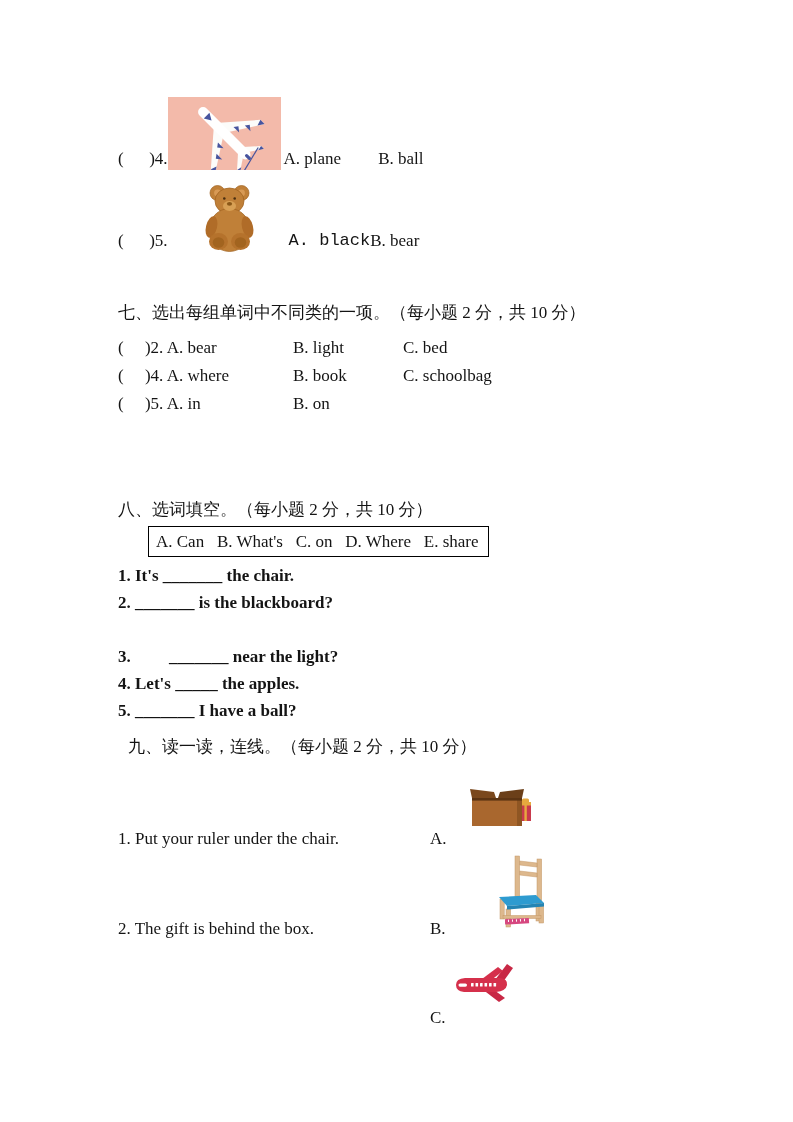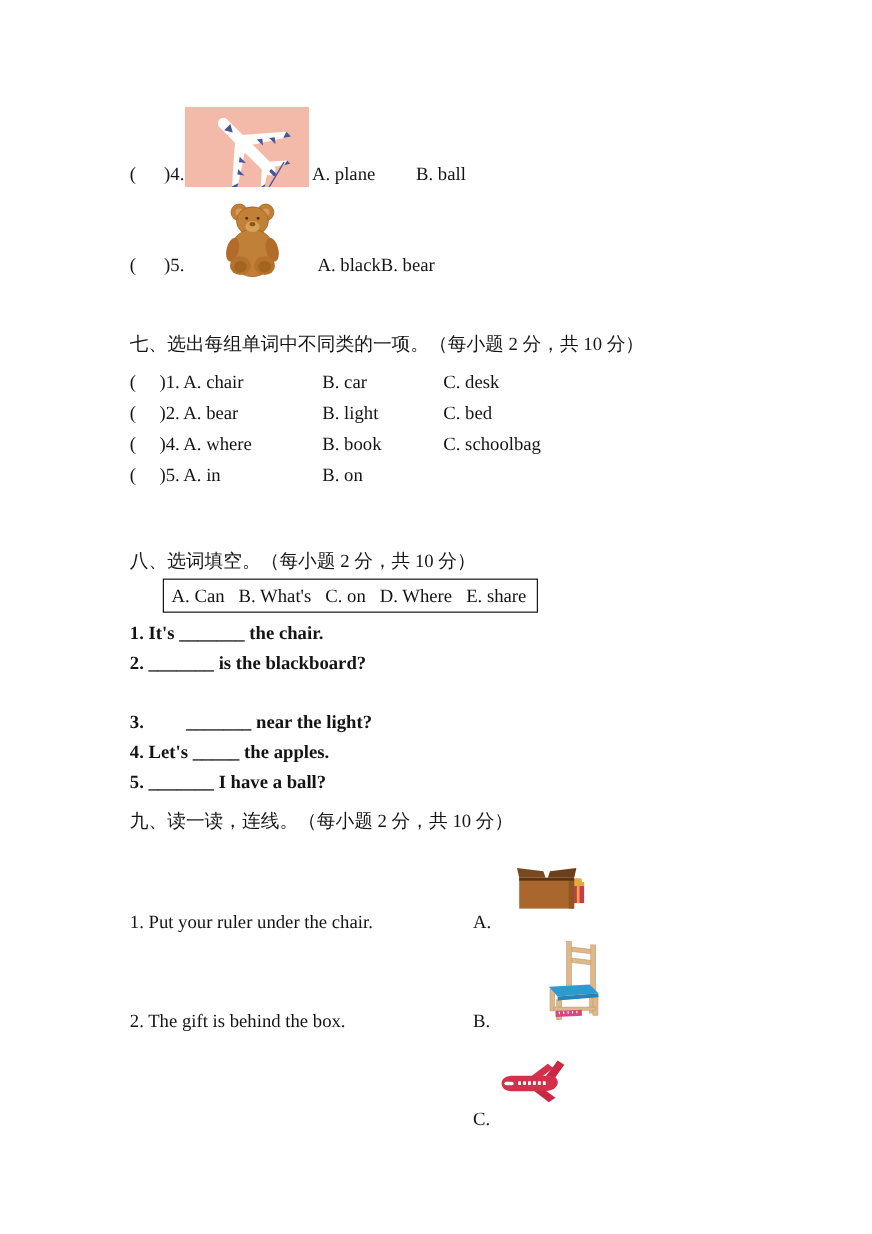--- a/index.html
+++ b/index.html
@@ -20,21 +20,21 @@
   .s8{position:absolute;left:118px;top:498px;width:560px;}
   .s8 .sec-title{line-height:24px;white-space:pre;}
   .bank-box{
     margin-left:30px;margin-top:4px;width:332px;height:29px;
     border:1.5px solid #000;display:flex;align-items:center;padding-left:7px;
   }
   .sentences{margin-top:5px;font-weight:bold;}
   .sentence{line-height:27px;height:27px;}
   .sentence.gap{margin-top:27px;}
   
-  .s9-title{position:absolute;left:118px;top:735px;line-height:24px;white-space:pre;}
+  .s9-title{position:absolute;left:128px;top:735px;line-height:24px;white-space:pre;}
   .match-text{position:absolute;left:118px;line-height:20px;}
   .match-letter{position:absolute;left:430px;line-height:20px;}
   svg{display:block;}
 </style>
 </head>
 <body>
 
 <div class="page">
 
   <div class="abs row-flex" style="left:118px;top:97px;height:73px;">
@@ -81,31 +81,26 @@
       <ellipse cx="45.5" cy="45" rx="5.5" ry="11" fill="#B06C28" transform="rotate(-14 45.5 45)"></ellipse>
       <ellipse cx="27.5" cy="24" rx="6.5" ry="5" fill="#D8A055"></ellipse>
       <ellipse cx="27.5" cy="21.8" rx="2.6" ry="1.9" fill="#8A5718"></ellipse>
       <circle cx="22.3" cy="16.5" r="1.3" fill="#4A2E10"></circle>
       <circle cx="32.7" cy="16.5" r="1.3" fill="#4A2E10"></circle>
       <ellipse cx="16.5" cy="59.5" rx="9.5" ry="8.5" fill="#B5722C"></ellipse>
       <ellipse cx="38.5" cy="59.5" rx="9.5" ry="8.5" fill="#B5722C"></ellipse>
       <ellipse cx="16.5" cy="60.5" rx="5.8" ry="5.2" fill="#A2641F"></ellipse>
       <ellipse cx="38.5" cy="60.5" rx="5.8" ry="5.2" fill="#A2641F"></ellipse>
     </svg>
-    <span class="opt" style="margin-left:32px;line-height:22px;">A. black</span>
+    <span class="opt" style="margin-left:32px;line-height:22px;font-family:Liberation Mono, monospace;">A. black</span>
     <span class="opt" style="line-height:22px;">B. bear</span>
   </div>
 
   <div class="s7">
     <div class="sec-title">七、选出每组单词中不同类的一项。（每小题 2 分，共 10 分）</div>
-    <div class="s7row">
-      <span class="pre">(     )1. A. chair</span>
-      <span>B. car</span>
-      <span>C. desk</span>
-    </div>
     <div class="s7row">
       <span class="pre">(     )2. A. bear</span>
       <span>B. light</span>
       <span>C. bed</span>
     </div>
     <div class="s7row">
       <span class="pre">(     )4. A. where</span>
       <span>B. book</span>
       <span>C. schoolbag</span>
     </div>

